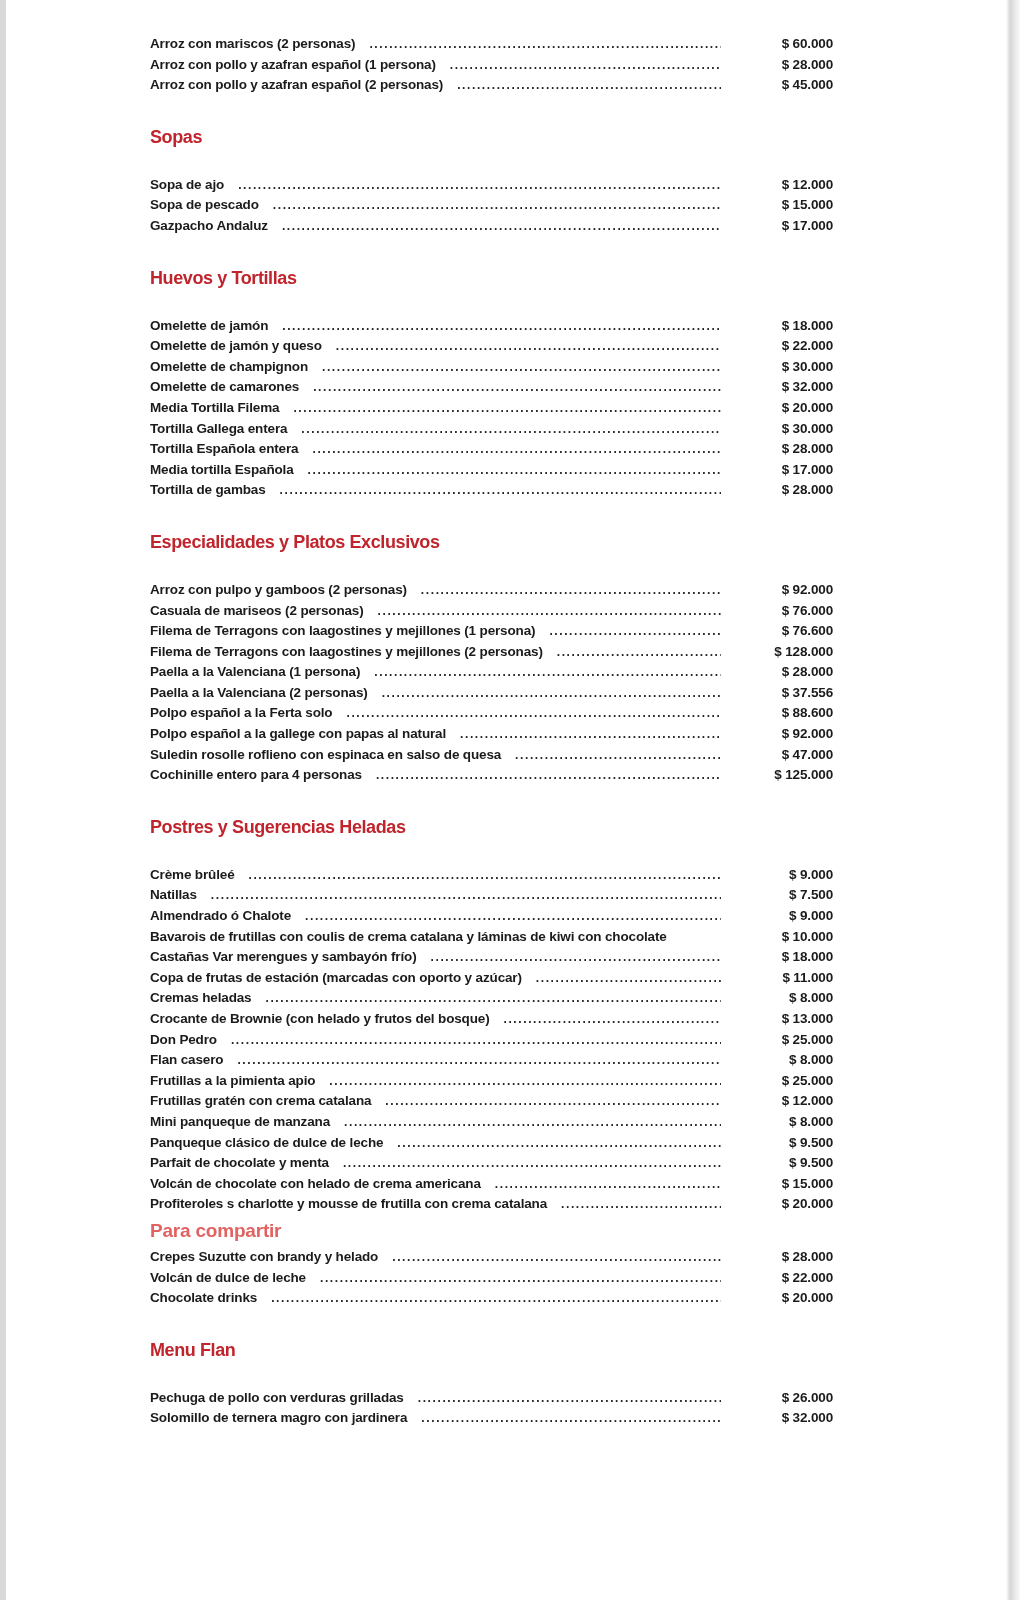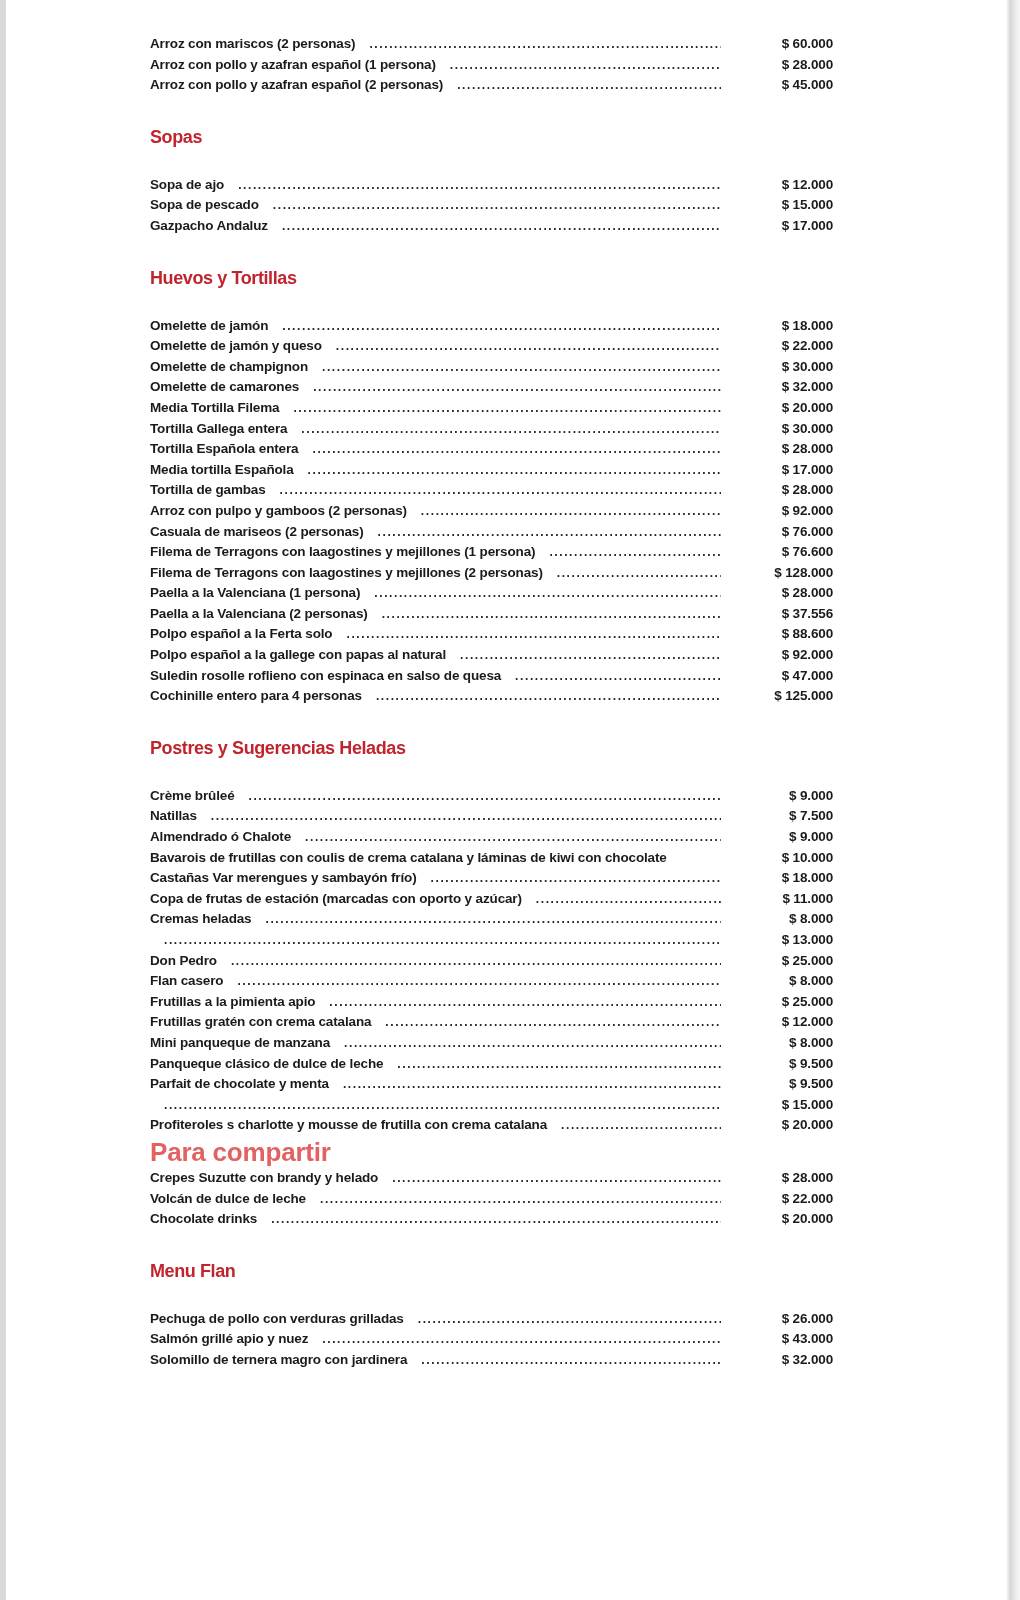--- a/index.html
+++ b/index.html
@@ -43,21 +43,21 @@
   .section-heading {
     color: var(--accent);
     font-size: 18px;
     font-weight: 800;
     letter-spacing: -0.4px;
     line-height: 31px;
     margin: 26px 0 22px 0;
   }
   .subheading {
     color: var(--sub-accent);
-    font-size: 26px;
+    font-size: 19px;
     font-weight: 700;
     letter-spacing: -0.2px;
     line-height: 24px;
     margin: 4px 0 4px 0;
   }
   .item-list { width: 100%; }
   .row {
     display: flex;
     align-items: flex-end;
     line-height: 20.6px;
@@ -174,20 +174,21 @@
         <span class="item-name">Media tortilla Española</span>
         <span class="dots"></span>
         <span class="price">$ 17.000</span>
       </div>
       <div class="row">
         <span class="item-name">Tortilla de gambas</span>
         <span class="dots"></span>
         <span class="price">$ 28.000</span>
       </div>
     </div>
+    <div class="section-heading">Especialidades y Platos Exclusivos</div>
     <div class="item-list">
       <div class="row">
         <span class="item-name">Arroz con pulpo y gamboos (2 personas)</span>
         <span class="dots"></span>
         <span class="price">$ 92.000</span>
       </div>
       <div class="row">
         <span class="item-name">Casuala de mariseos (2 personas)</span>
         <span class="dots"></span>
         <span class="price">$ 76.000</span>
@@ -264,20 +265,21 @@
         <span class="item-name">Copa de frutas de estación (marcadas con oporto y azúcar)</span>
         <span class="dots"></span>
         <span class="price">$ 11.000</span>
       </div>
       <div class="row">
         <span class="item-name">Cremas heladas</span>
         <span class="dots"></span>
         <span class="price">$ 8.000</span>
       </div>
       <div class="row">
+        <span class="item-name">Crocante de Brownie (con helado y frutos del bosque)</span>
         <span class="dots"></span>
         <span class="price">$ 13.000</span>
       </div>
       <div class="row">
         <span class="item-name">Don Pedro</span>
         <span class="dots"></span>
         <span class="price">$ 25.000</span>
       </div>
       <div class="row">
         <span class="item-name">Flan casero</span>
@@ -303,20 +305,21 @@
         <span class="item-name">Panqueque clásico de dulce de leche</span>
         <span class="dots"></span>
         <span class="price">$ 9.500</span>
       </div>
       <div class="row">
         <span class="item-name">Parfait de chocolate y menta</span>
         <span class="dots"></span>
         <span class="price">$ 9.500</span>
       </div>
       <div class="row">
+        <span class="item-name">Volcán de chocolate con helado de crema americana</span>
         <span class="dots"></span>
         <span class="price">$ 15.000</span>
       </div>
       <div class="row">
         <span class="item-name">Profiteroles s  charlotte y mousse de frutilla con crema catalana</span>
         <span class="dots"></span>
         <span class="price">$ 20.000</span>
       </div>
     </div>
     <div class="subheading">Para compartir</div>
@@ -336,25 +339,20 @@
         <span class="dots"></span>
         <span class="price">$ 20.000</span>
       </div>
     </div>
     <div class="section-heading">Menu Flan</div>
     <div class="item-list">
       <div class="row">
         <span class="item-name">Pechuga de pollo con verduras grilladas</span>
         <span class="dots"></span>
         <span class="price">$ 26.000</span>
-      </div>
-      <div class="row">
-        <span class="item-name">Salmón grillé  apio y nuez</span>
-        <span class="dots"></span>
-        <span class="price">$ 43.000</span>
       </div>
       <div class="row">
         <span class="item-name">Solomillo de ternera magro con jardinera</span>
         <span class="dots"></span>
         <span class="price">$ 32.000</span>
       </div>
     </div>
   </main>
 
 </body></html>

